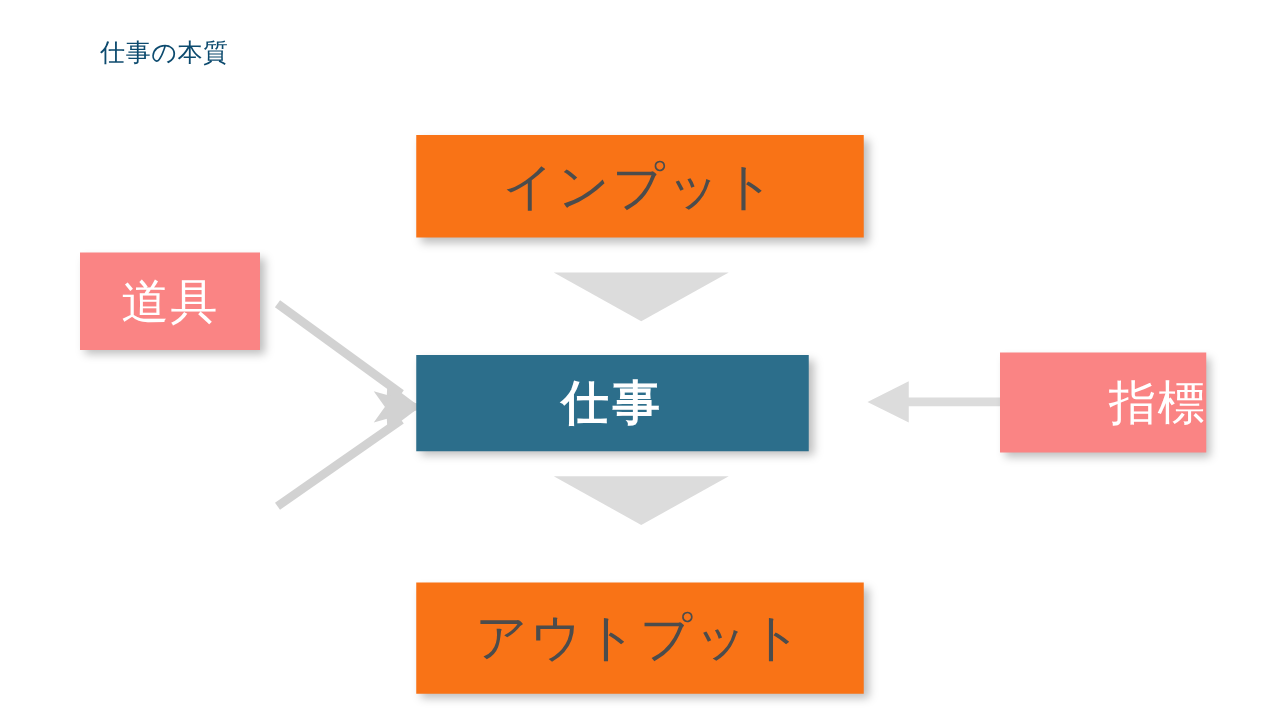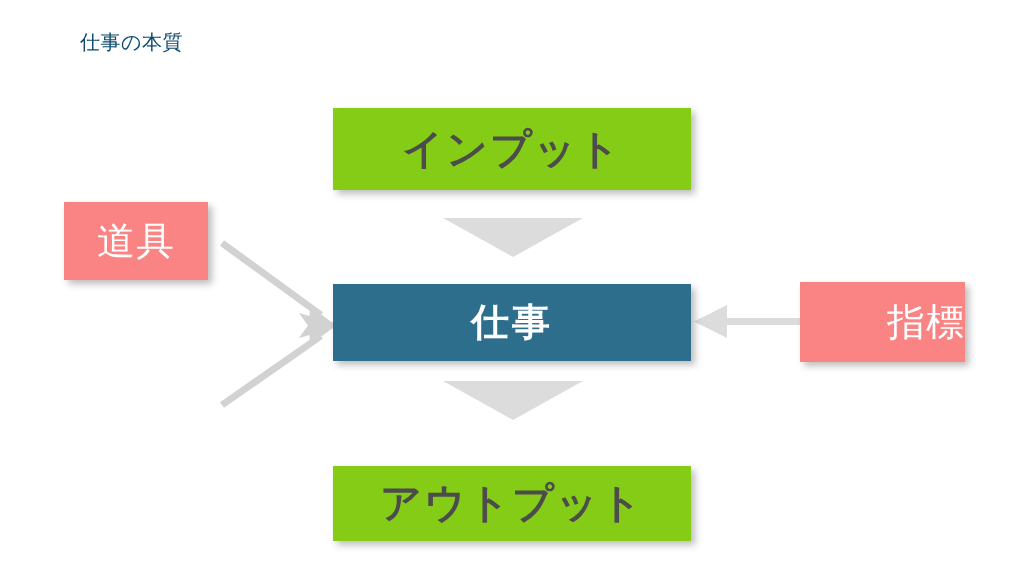--- a/index.html
+++ b/index.html
@@ -40,23 +40,22 @@
     box-sizing: border-box;
     box-shadow: 4px 4px 7px rgba(0,0,0,0.26);
     text-align: center;
   }
   .node .node-label {
     display: block;
     white-space: nowrap;
   }
 
   .node-mint {
-    background: #84cc16;
+    background: #f97316;
     color: #4c4c4c;
-    font-weight: bold;
   }
   .node-mint .node-label {
     font-size: 41px;
     letter-spacing: 2px;
   }
 
   .node-pink {
     background: #fa8484;
     color: #ffffff;
   }
@@ -70,22 +69,22 @@
     color: #ffffff;
   }
   .node-teal .node-label {
     font-size: 38px;
     font-weight: bold;
     letter-spacing: 3px;
   }
 
   
   #node-input   { left: 333px; top: 108px; width: 358px; height: 82px; }
-  #node-work    { left: 333px; top: 284px; width: 358px; height: 77px; }
-  #node-output  { left: 333px; top: 466px; width: 358px; height: 75px; }
+  #node-work    { left: 333px; top: 284px; width: 314px; height: 77px; }
+  #node-output  { left: 333px; top: 466px; width: 358px; height: 89px; }
   #node-tools   { left:  64px; top: 202px; width: 144px; height: 78px; }
   #node-steps   { left:  64px; top: 368px; width: 158px; height: 78px; }
   #node-metric  { left: 800px; top: 282px; width: 165px; height: 80px; justify-content: flex-end; }
 
   
   #arrow-layer {
     position: absolute;
     left: 0;
     top: 0;
     width: 1024px;

